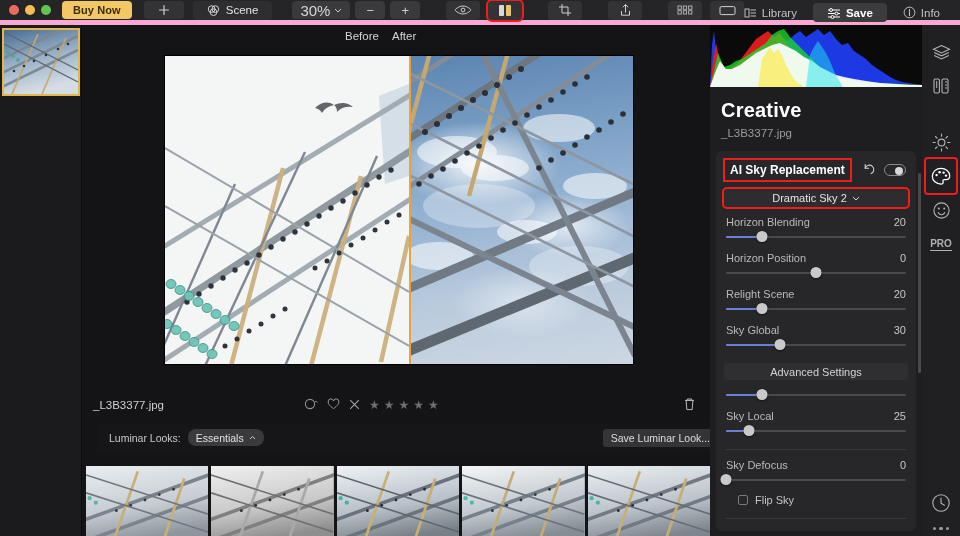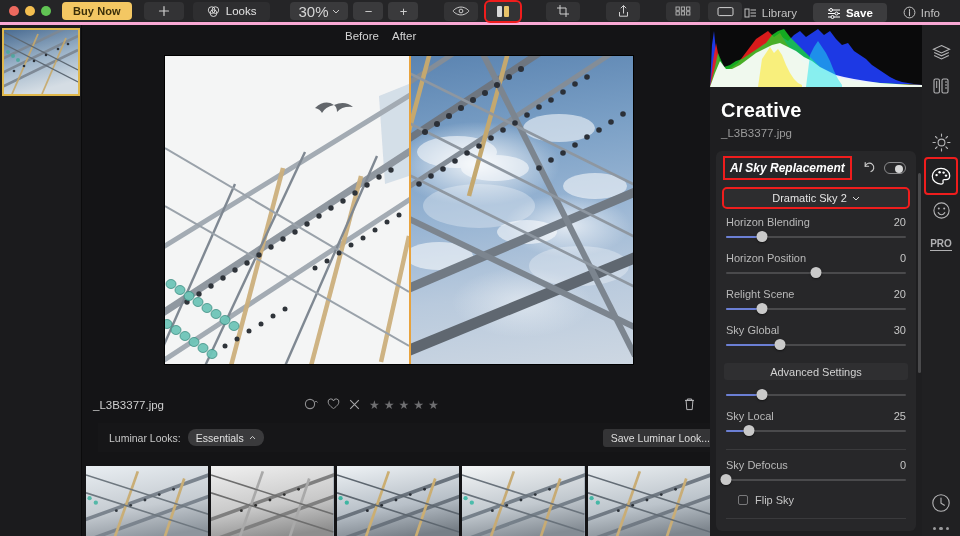--- a/index.html
+++ b/index.html
@@ -11,21 +11,21 @@
     color: #d8d8d8;
     -webkit-font-smoothing: antialiased;
   }
   .app { position: relative; width: 960px; height: 536px; background: #121214; }
 
   
   .toolbar {
     position: absolute; top: 0; left: 0; width: 960px; height: 25px;
     background: #252527;
     display: flex; align-items: center;
-    border-bottom: 3px solid #f9a8d4;
+    border-bottom: 5px solid #f9a8d4;
   }
   .traffic { display: flex; gap: 6px; padding-left: 9px; align-items: center; }
   .tl { width: 10px; height: 10px; border-radius: 50%; }
   .tl.r { background: #ed6a5f; }
   .tl.y { background: #f4bf50; }
   .tl.g { background: #61c454; }
 
   .buynow {
     margin-left: 11px; height: 18px; padding: 0 11px;
     background: #f3c763; color: #3a2e09;
@@ -160,21 +160,21 @@
   .histogram { width: 212px; height: 62px; background: #0a0a0b; position: relative; overflow: hidden; }
   .hist-canvas { position: absolute; inset: 0; }
 
   .panel-title { margin: 12px 0 0 11px; font-size: 20px; font-weight: bold; color: #fff; letter-spacing: .2px; }
   .panel-file { margin: 5px 0 0 11px; font-size: 11.5px; color: #9b9b9b; }
 
   .module {
     margin: 12px 6px 0 6px; background: #272729; border-radius: 6px; padding: 8px 0 10px 0;
     position: relative;
   }
-  .mod-head { display: flex; align-items: flex-start; justify-content: space-between; padding: 0 10px; height: 20px; font-style: italic; }
+  .mod-head { display: flex; align-items: flex-end; justify-content: space-between; padding: 0 10px; height: 20px; }
   .mod-title {
     font-size: 12px; font-weight: bold; color: #fff; padding: 2px 4px;
     outline: 2px solid #ef1d1d; outline-offset: 1px;
   }
   .mod-actions { display: flex; align-items: center; gap: 8px; }
   .toggle {
     width: 22px; height: 12px; border-radius: 6px; border: 1px solid #8a8a8c; position: relative; cursor: pointer;
   }
   .toggle::after {
     content: ""; position: absolute; right: 2px; top: 1.5px; width: 8px; height: 8px; border-radius: 50%;
@@ -250,21 +250,21 @@
         <path d="M6 1.5v9M1.5 6h9" stroke="#cfcfcf" stroke-width="1.2" stroke-linecap="round"></path>
       </svg>
     </button>
 
     <button class="looks-btn">
       <svg width="13" height="13" viewBox="0 0 14 14">
         <circle cx="5" cy="5.5" r="3.6" fill="none" stroke="#dcdcdc" stroke-width="1"></circle>
         <circle cx="9" cy="5.5" r="3.6" fill="none" stroke="#dcdcdc" stroke-width="1"></circle>
         <circle cx="7" cy="8.8" r="3.6" fill="none" stroke="#dcdcdc" stroke-width="1"></circle>
       </svg>
-      <span>Looks</span>
+      <span>Scene</span>
     </button>
 
     <div class="zoom-group">
       <button class="zoom-val">
         <span>30%</span>
         <svg width="8" height="5" viewBox="0 0 8 5">
           <path d="M1 1l3 3 3-3" fill="none" stroke="#c8c8c8" stroke-width="1"></path>
         </svg>
       </button>
       <button class="sq">−</button>

